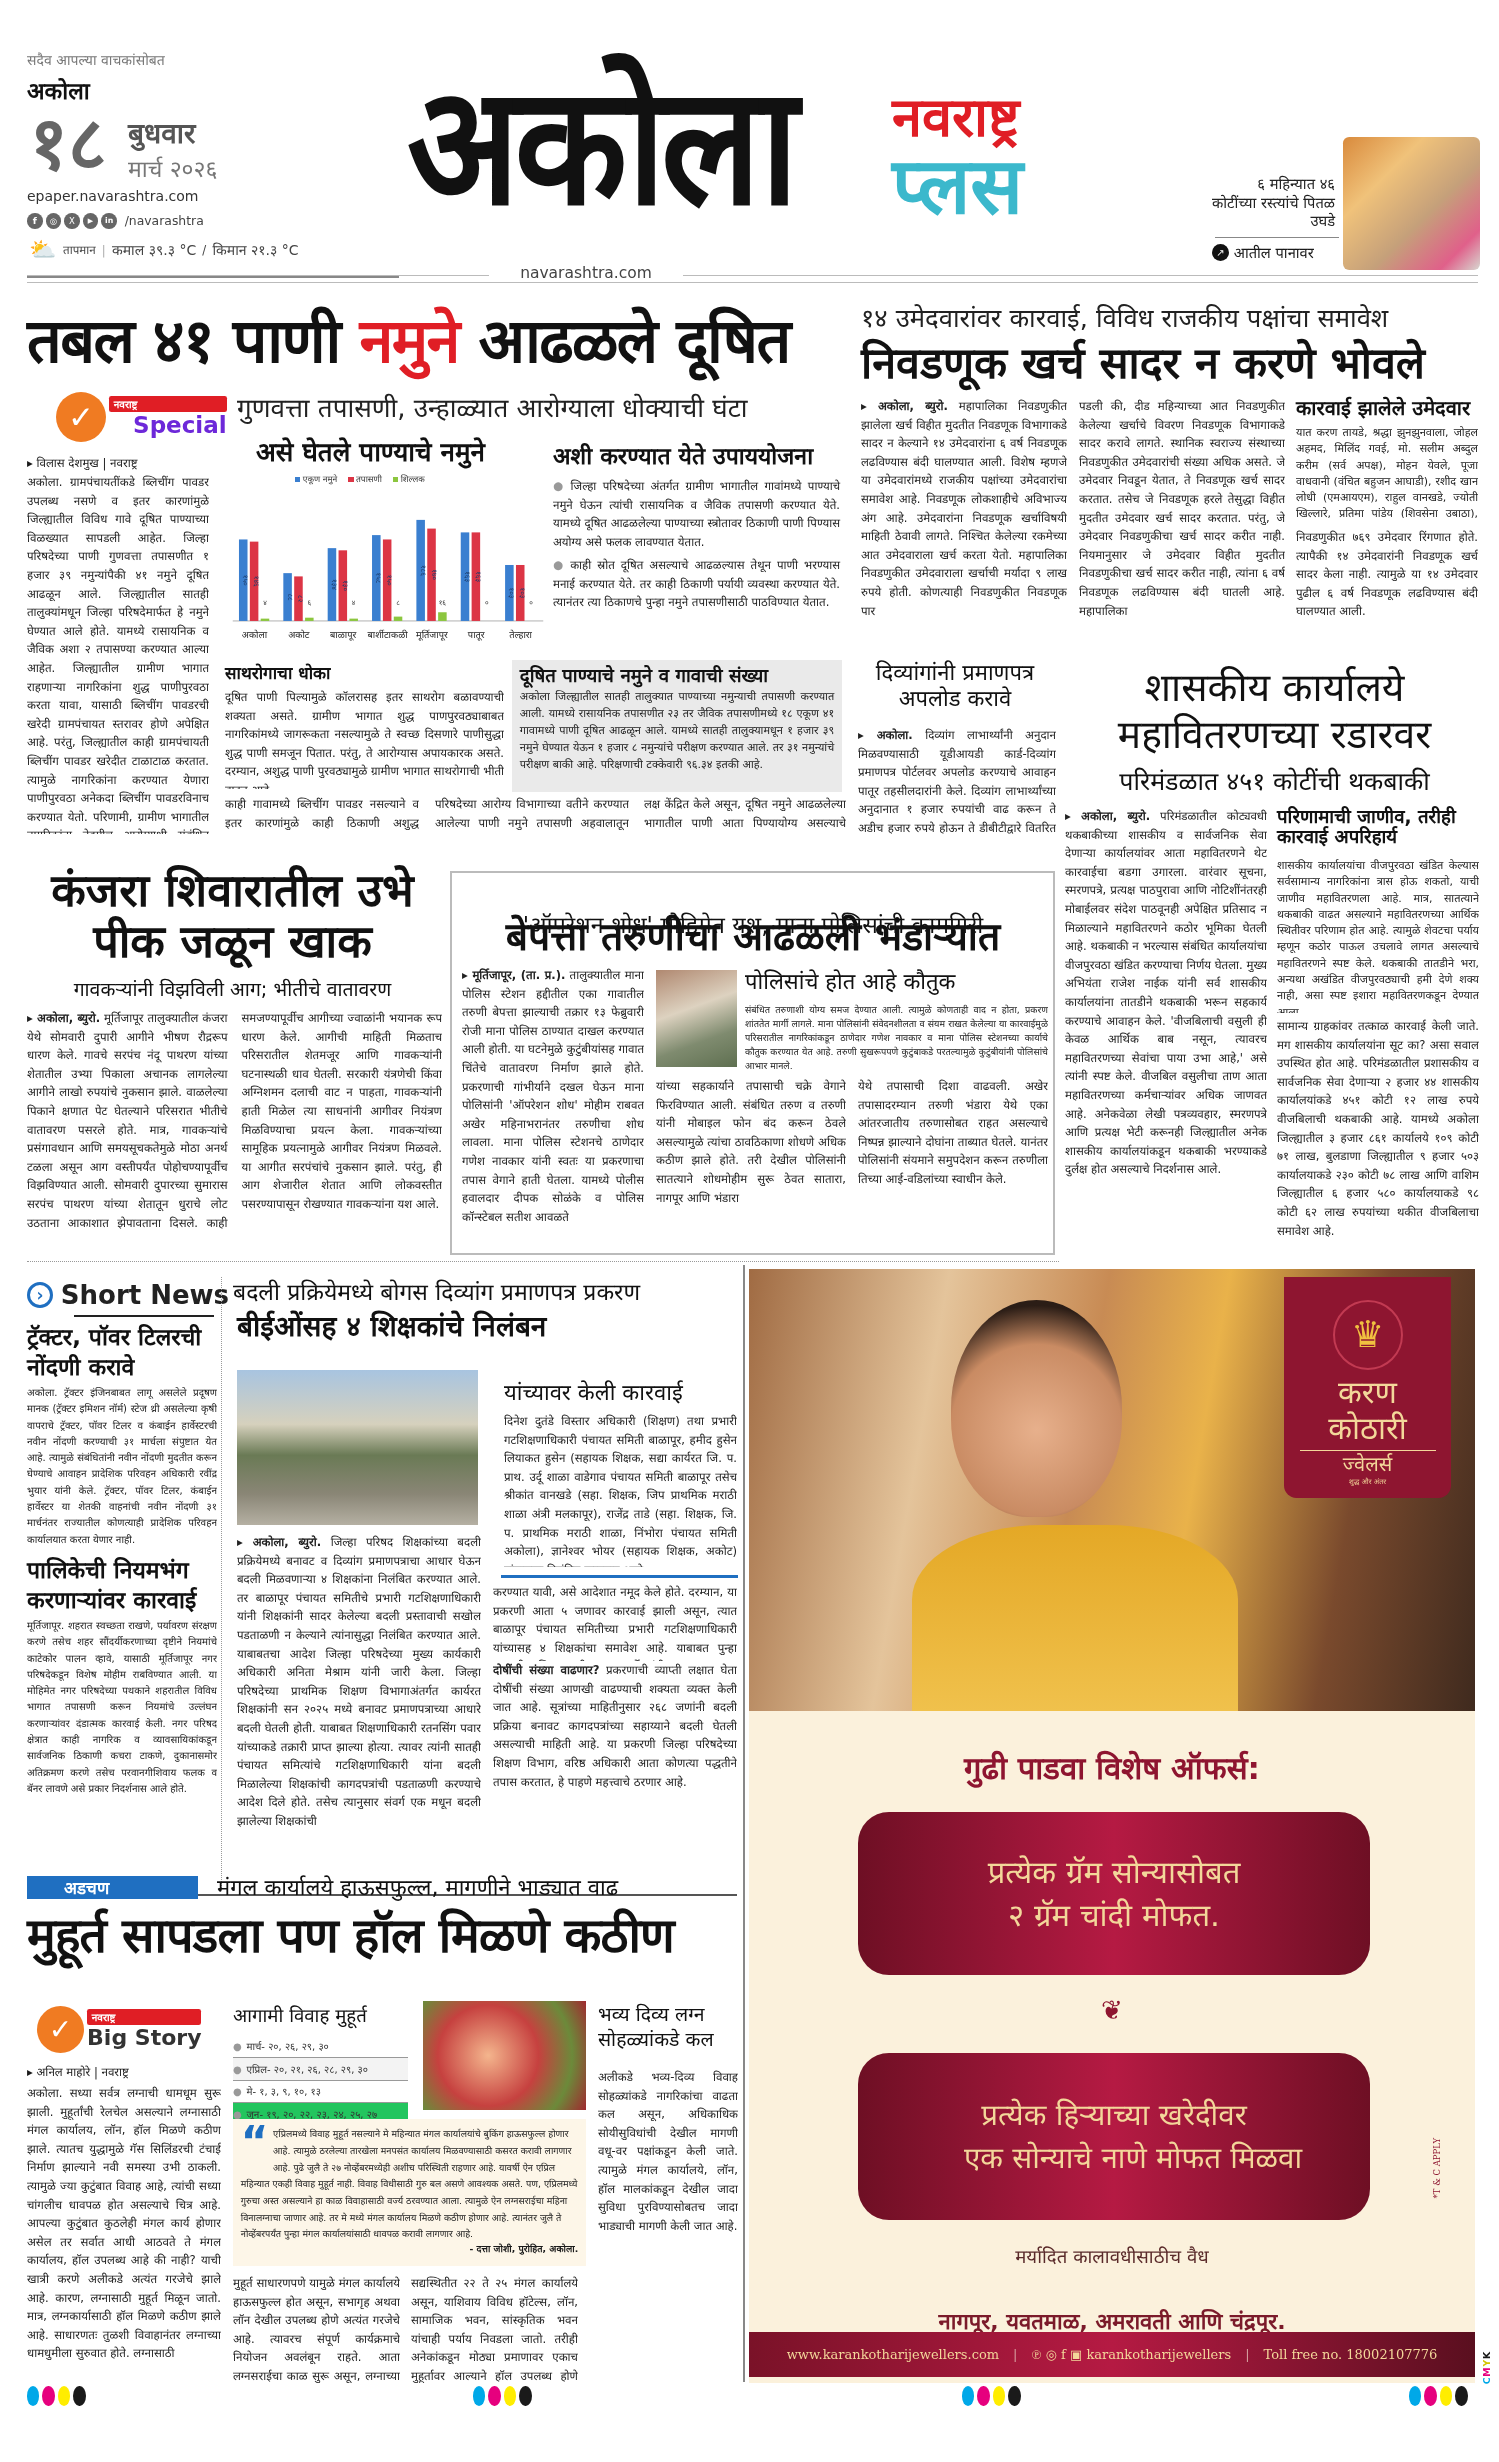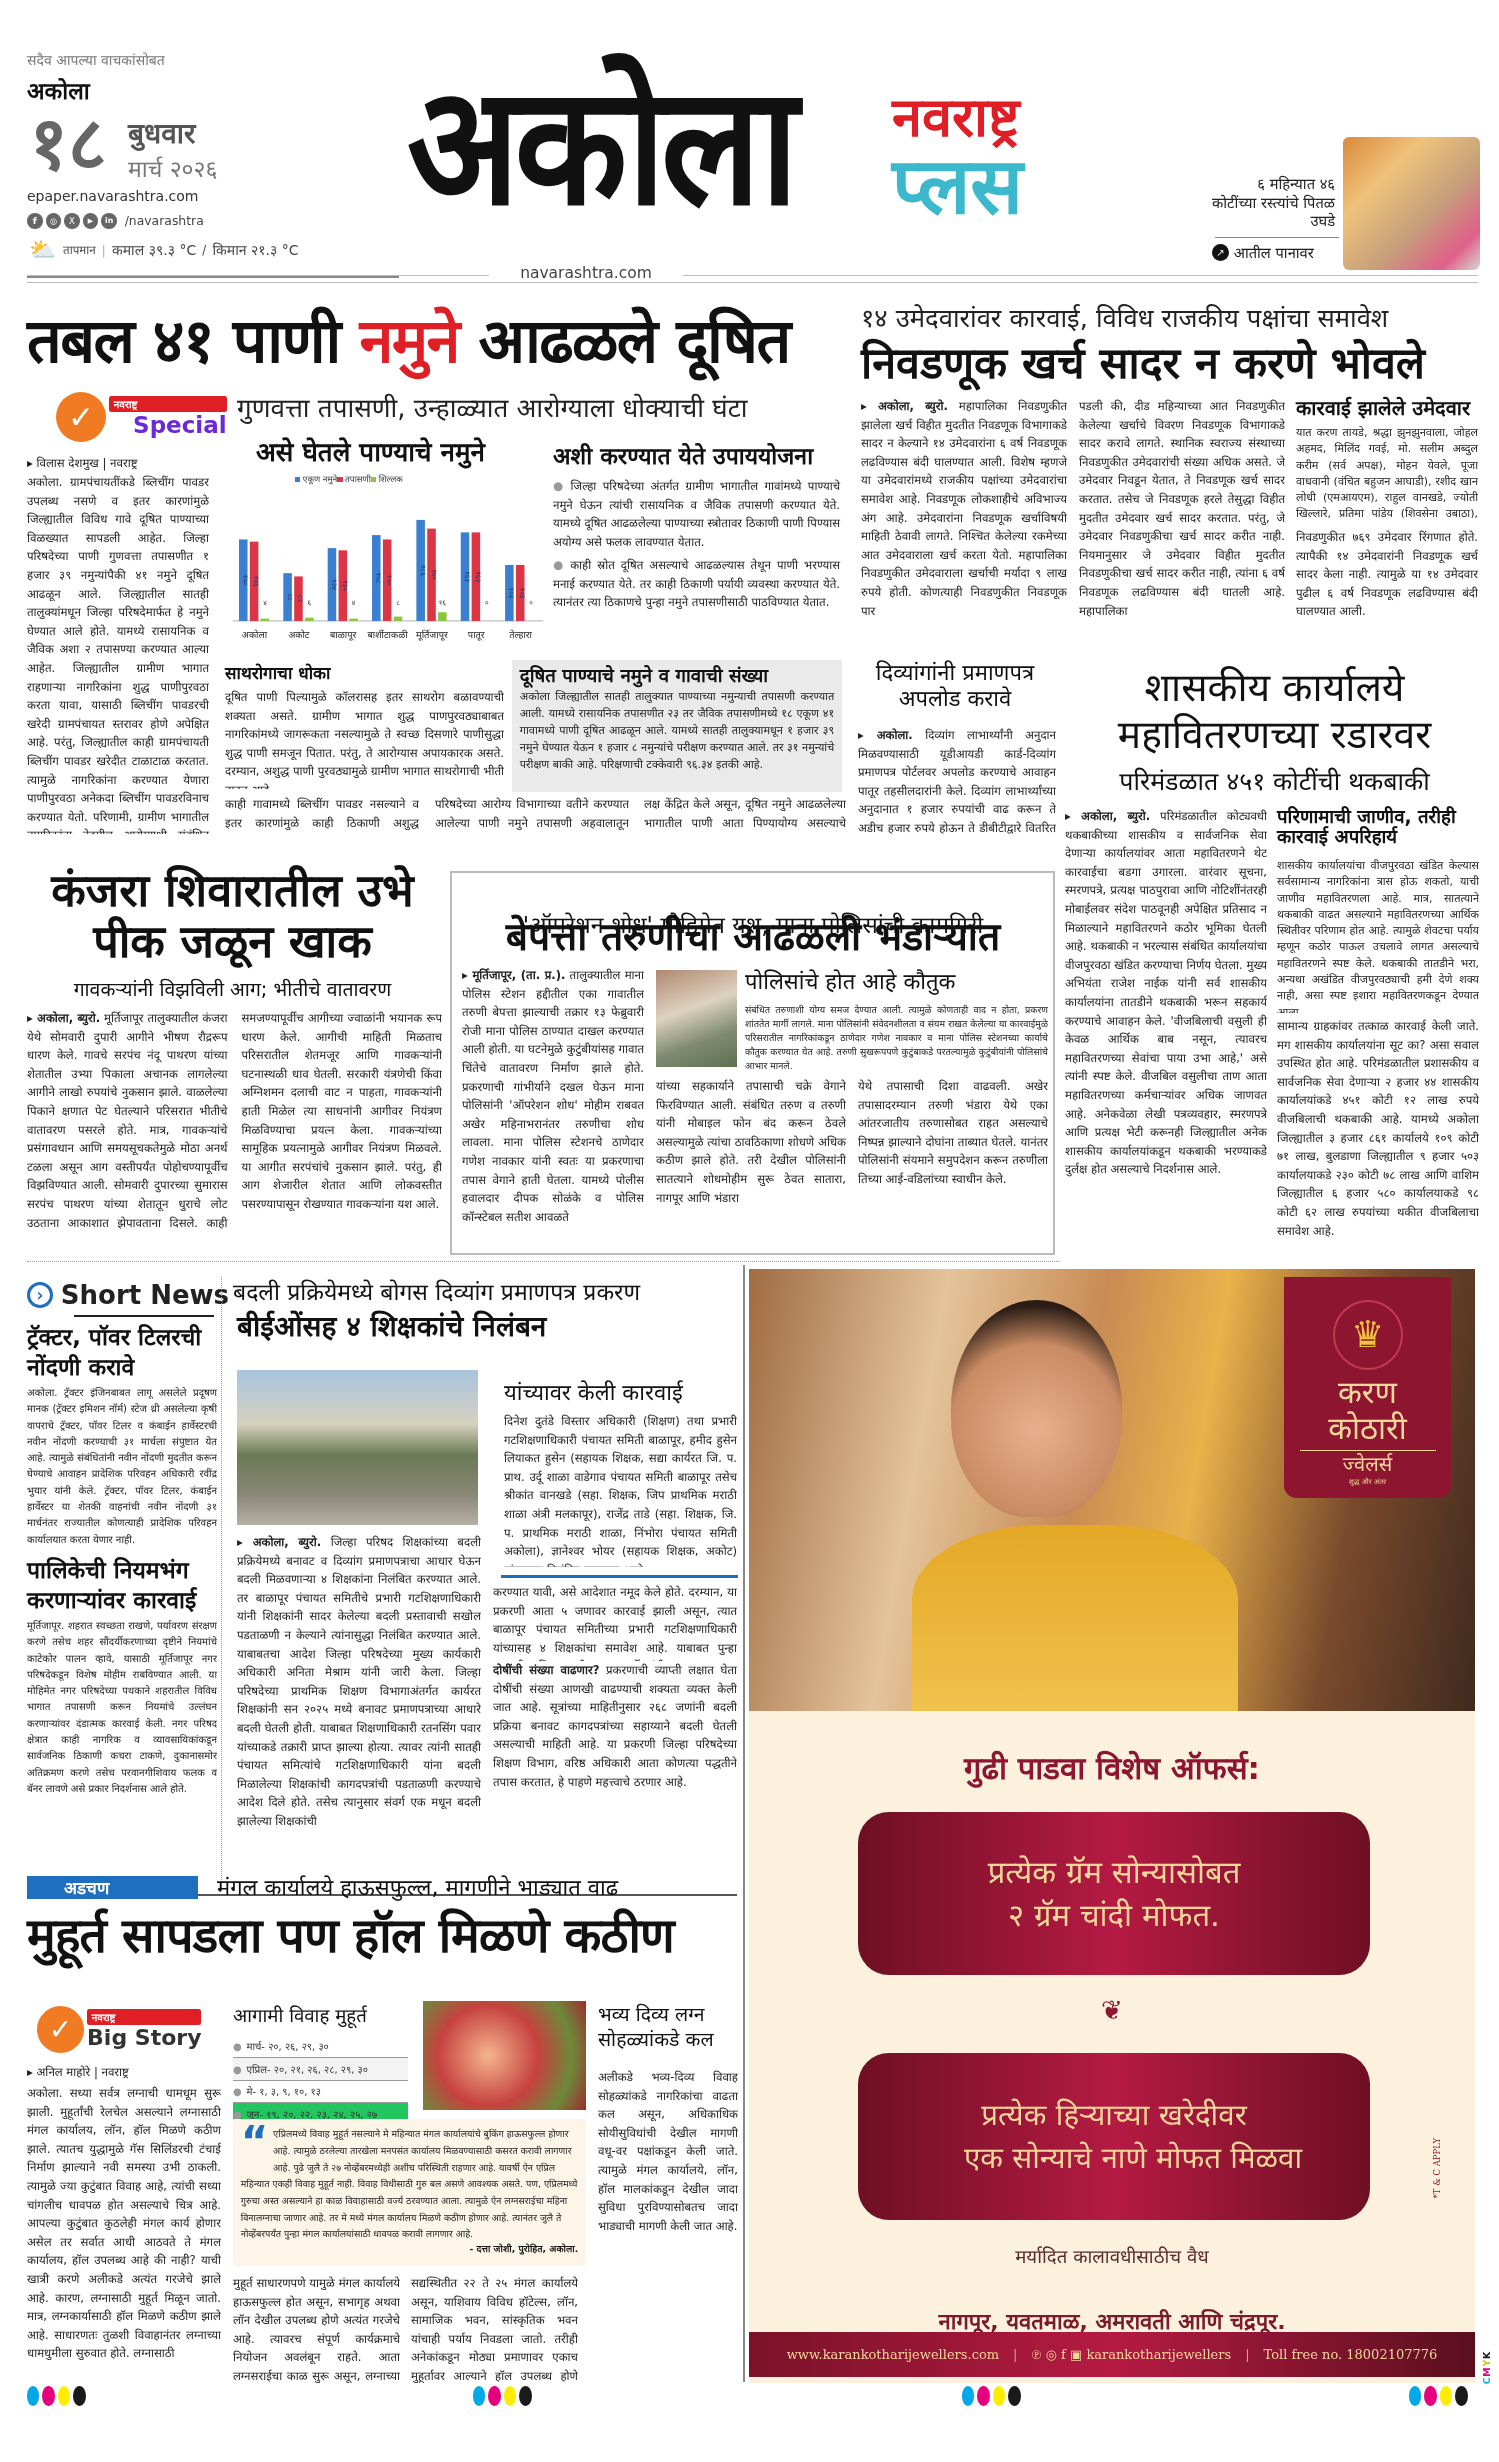--- a/index.html
+++ b/index.html
@@ -66,21 +66,21 @@
     <div style="background:#e01e25;color:#fff;font-size:10px;font-weight:bold;padding:0.8px 4.7px;border-radius:2.3px;">नवराष्ट्र</div>
     <div style="font-size:23px;font-weight:bold;color:#6d28d9;line-height:26px;margin-left:24px;">Special</div>
   </div>
 </div>
 <div class="abs head-black" style="left:237px;top:394px;font-size:26px;font-weight:normal;color:#222;">गुणवत्ता तपासणी, उन्हाळ्यात आरोग्याला धोक्याची घंटा</div>
 
 <div class="abs" style="left:27px;top:454px;width:182px;font-size:11.6px;line-height:18.6px;">▸ <span>विलास देशमुख | नवराष्ट्र</span></div>
 <div class="abs body-text" style="left:27px;top:473px;width:182px;height:361px;overflow:hidden;">अकोला. ग्रामपंचायतींकडे ब्लिचींग पावडर उपलब्ध नसणे व इतर कारणांमुळे जिल्ह्यातील विविध गावे दूषित पाण्याच्या विळख्यात सापडली आहेत. जिल्हा परिषदेच्या पाणी गुणवत्ता तपासणीत १ हजार ३९ नमुन्यांपैकी ४१ नमुने दूषित आढळून आले. जिल्ह्यातील सातही तालुक्यांमधून जिल्हा परिषदेमार्फत हे नमुने घेण्यात आले होते. यामध्ये रासायनिक व जैविक अशा २ तपासण्या करण्यात आल्या आहेत. जिल्ह्यातील ग्रामीण भागात राहणाऱ्या नागरिकांना शुद्ध पाणीपुरवठा करता यावा, यासाठी ब्लिचींग पावडरची खरेदी ग्रामपंचायत स्तरावर होणे अपेक्षित आहे. परंतु, जिल्ह्यातील काही ग्रामपंचायती ब्लिचींग पावडर खरेदीत टाळाटाळ करतात. त्यामुळे नागरिकांना करण्यात येणारा पाणीपुरवठा अनेकदा ब्लिचींग पावडरविनाच करण्यात येतो. परिणामी, ग्रामीण भागातील नागरिकांना नेहमीच आरोग्याशी संबंधित समस्यांना तोंड द्यावे लागते. दरम्यान, नवीन वर्षात जिल्ह्यातील</div>
 
 <div class="abs head-black" style="left:256px;top:438px;font-size:26px;">असे घेतले पाण्याचे नमुने</div>
-<div class="abs" style="left:295px;top:473px;display:flex;font-size:8.5px;color:#333;">
+<div class="abs" style="left:295px;top:473px;display:flex;gap:11px;font-size:8.5px;color:#333;">
   <span><span style="display:inline-block;width:5.4px;height:5.4px;background:#3a7fd0;margin-right:2.3px;"></span><span>एकूण नमुने</span></span>
   <span><span style="display:inline-block;width:5.4px;height:5.4px;background:#dc3545;margin-right:2.3px;"></span><span>तपासणी</span></span>
   <span><span style="display:inline-block;width:5.4px;height:5.4px;background:#8cc63f;margin-right:2.3px;"></span><span>शिल्लक</span></span>
 </div>
 <svg class="abs" id="water-chart" style="left:225px;top:489px;" width="326" height="163" viewBox="0 0 420 210">
     <line x1="10" x2="410" y1="170" y2="170" stroke="#999" stroke-width="1"></line>
     <rect x="18" y="65" width="11" height="105" fill="#3a7fd0"></rect>
     <text font-size="9" font-family="DejaVu Sans, sans-serif" fill="#1a3a6a" x="23.5" y="117.5" text-anchor="middle" transform="rotate(90 23.5 117.5)">१५०</text>
     <rect x="32" y="67.8" width="11" height="102.2" fill="#dc3545"></rect>
     <text font-size="9" font-family="DejaVu Sans, sans-serif" fill="#1a3a6a" x="37.5" y="118.9" text-anchor="middle" transform="rotate(90 37.5 118.9)">१४६</text>

